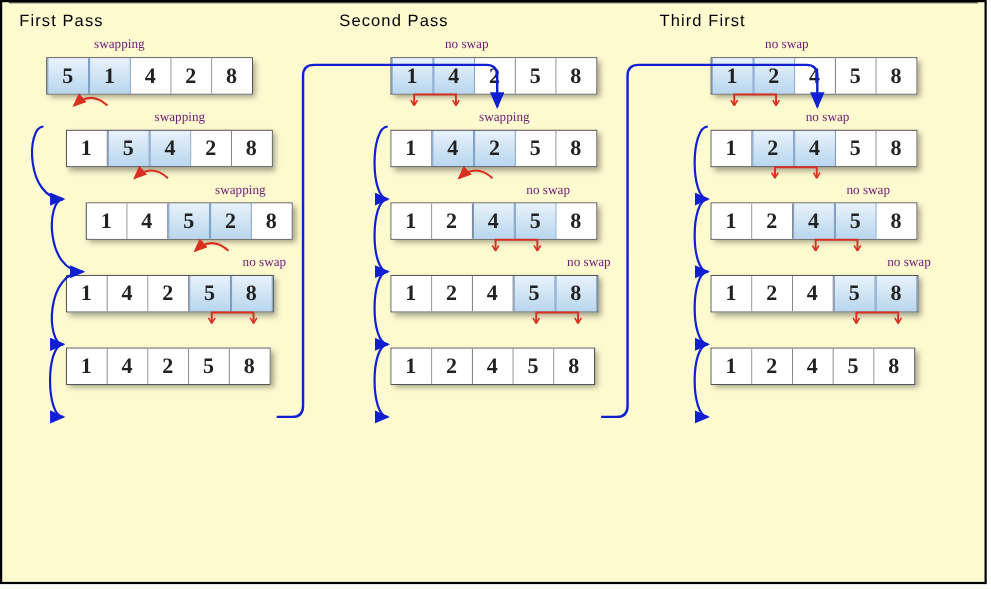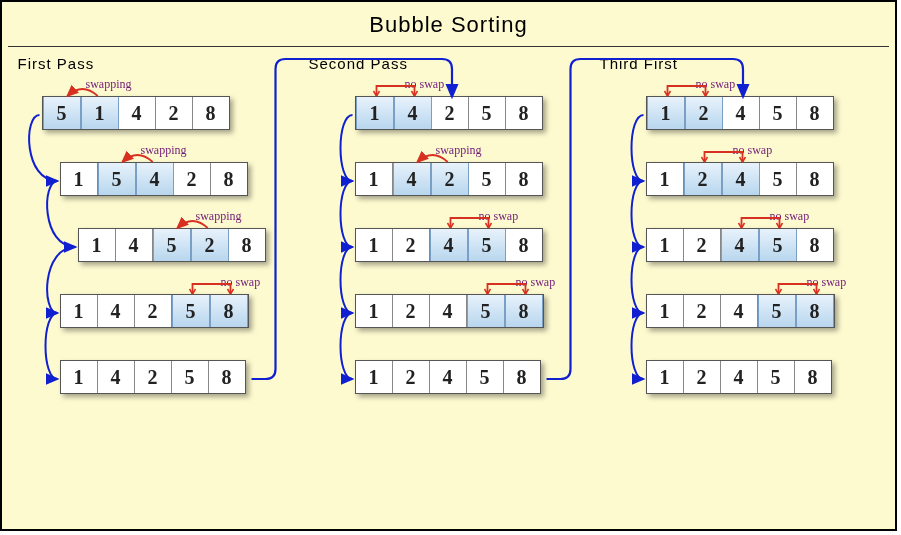--- a/index.html
+++ b/index.html
@@ -106,21 +106,20 @@
   .outer {
     width: 901px;
     position: relative;
   }
 </style>
 </head>
 <body>
 
 <div class="outer">
 <div class="container">
-  <div class="title">Bubble  Sorting</div>
   <hr class="hr">
   <div class="columns" id="columns">
         <div class="col col1">
           <div class="pass-label">First  Pass</div>
           <div class="row-group indent-0">
             <div class="annot" style="left: 44px;">swapping</div>
             <div class="array-row">
               <div class="cell hl">5</div>
               <div class="cell hl">1</div>
               <div class="cell">4</div>

